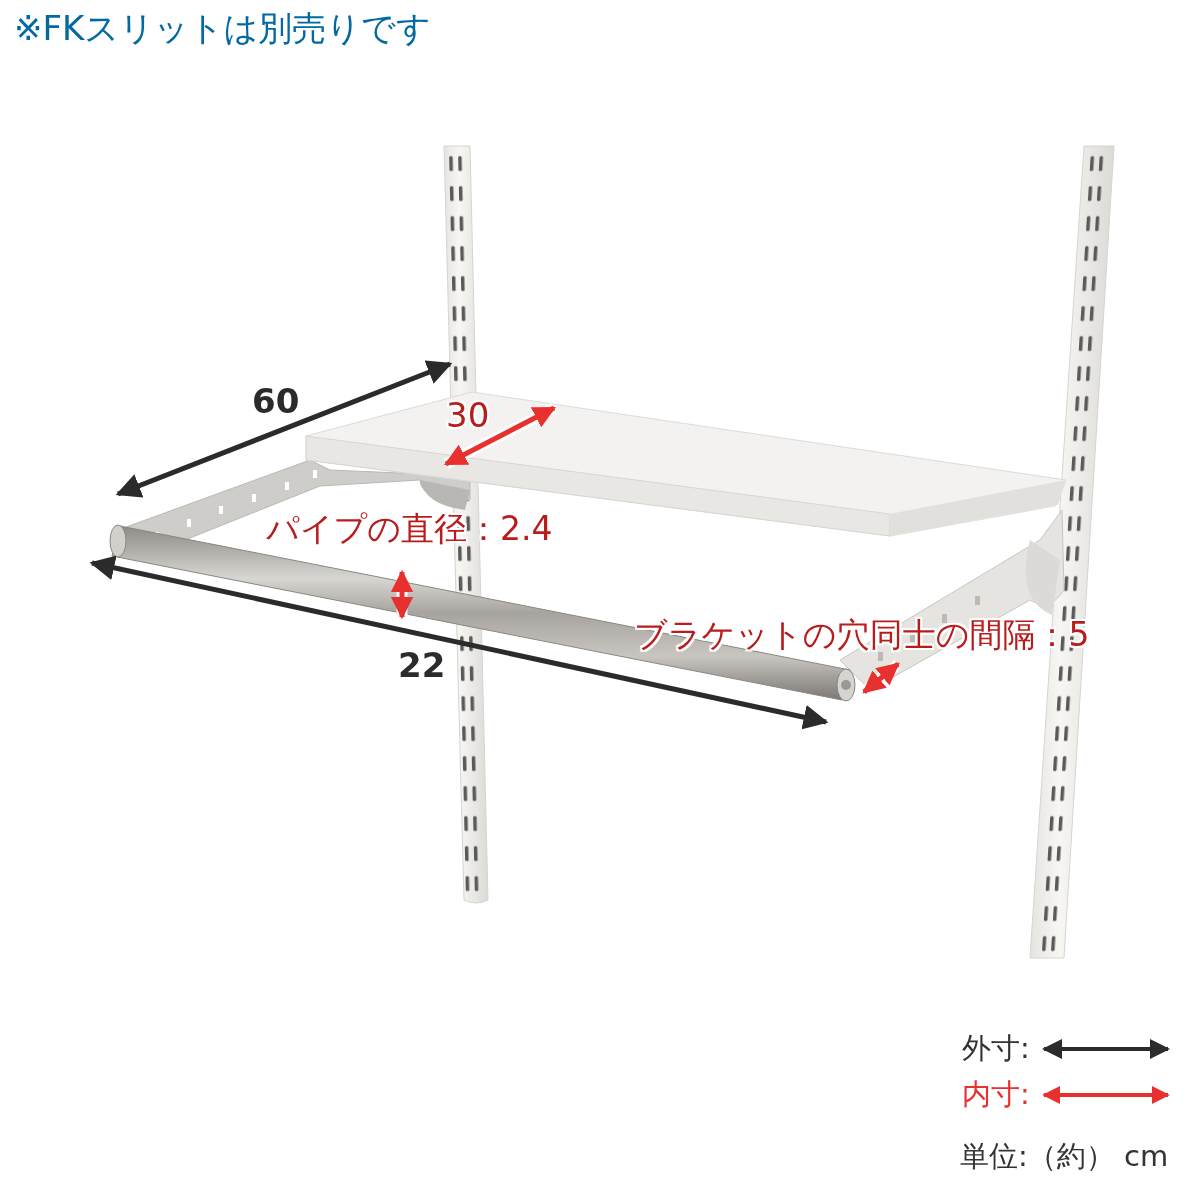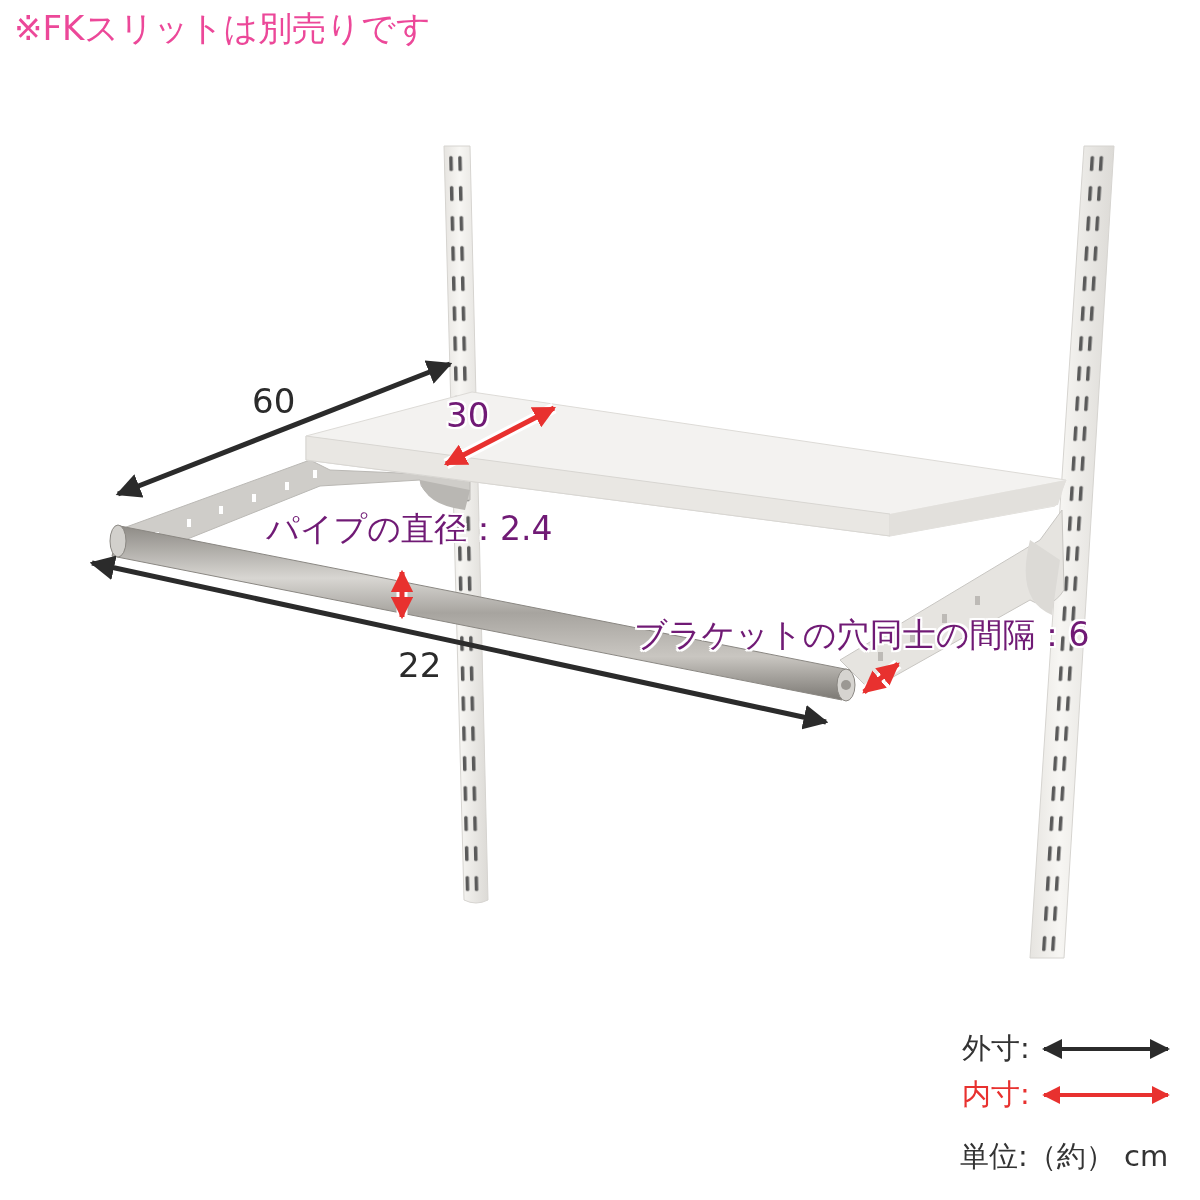--- a/index.html
+++ b/index.html
@@ -1,22 +1,22 @@
 <!DOCTYPE html>
 <html><head>
 <meta charset="utf-8">
 <style>
   html, body { margin:0; padding:0; background:#ffffff; }
   body { width:1200px; height:1200px; position:relative; overflow:hidden;
          font-family: "DejaVu Sans", "Liberation Sans", sans-serif; }
-  .note { position:absolute; left:14px; top:6px; font-size:34px; color:#ec4899; letter-spacing:0px;text-align:right; }
+  .note { position:absolute; left:14px; top:6px; font-size:34px; color:#0369a1; letter-spacing:0px;text-align:right; }
   svg.scene { position:absolute; left:0; top:0; }
   .dim-label { position:absolute; font-size:34px; line-height:1; white-space:nowrap; }
-  .outer { color:#2b2b2b; }
-  .inner { color:#701a75;
+  .outer { color:#2b2b2b;font-weight:bold; }
+  .inner { color:#b91c1c;
     text-shadow: 2px 0 0 #fff, -2px 0 0 #fff, 0 2px 0 #fff, 0 -2px 0 #fff,
                  2px 2px 0 #fff, -2px -2px 0 #fff, 2px -2px 0 #fff, -2px 2px 0 #fff; }
   .legend-row { position:absolute; font-size:29px; line-height:1;margin-left:34px; }
   .legend-row.k { color:#333; }
   .legend-row.r { color:#e8312f; }
 </style>
 </head>
 <body>
 
 <div class="note">※FKスリットは別売りです</div>
@@ -116,17 +116,17 @@
   </g>
 
   <line x1="1044" y1="1049" x2="1168" y2="1049" stroke="#2b2b2b" stroke-width="4" marker-start="url(#ak)" marker-end="url(#ak)"></line>
   <line x1="1044" y1="1095" x2="1168" y2="1095" stroke="#e8312f" stroke-width="4" marker-start="url(#ar)" marker-end="url(#ar)"></line>
 </svg>
 
 <div class="dim-label outer" style="left:252px; top:384px;">60</div>
 <div class="dim-label inner" style="left:446px; top:398px;">30</div>
 <div class="dim-label inner" style="left:266px; top:512px; font-size:33px;">パイプの直径：2.4</div>
 <div class="dim-label outer" style="left:398px; top:648px;">22</div>
-<div class="dim-label inner" style="left:634px; top:618px; font-size:33px;">ブラケットの穴同士の間隔：6</div>
+<div class="dim-label inner" style="left:634px; top:618px; font-size:33px;">ブラケットの穴同士の間隔：5</div>
 
 <div class="legend-row k" style="left:928px; top:1034px;">外寸:</div>
 <div class="legend-row r" style="left:928px; top:1080px;">内寸:</div>
 <div class="legend-row k" style="left:926px; top:1142px;">単位:（約） cm</div>
 
 </body></html>

